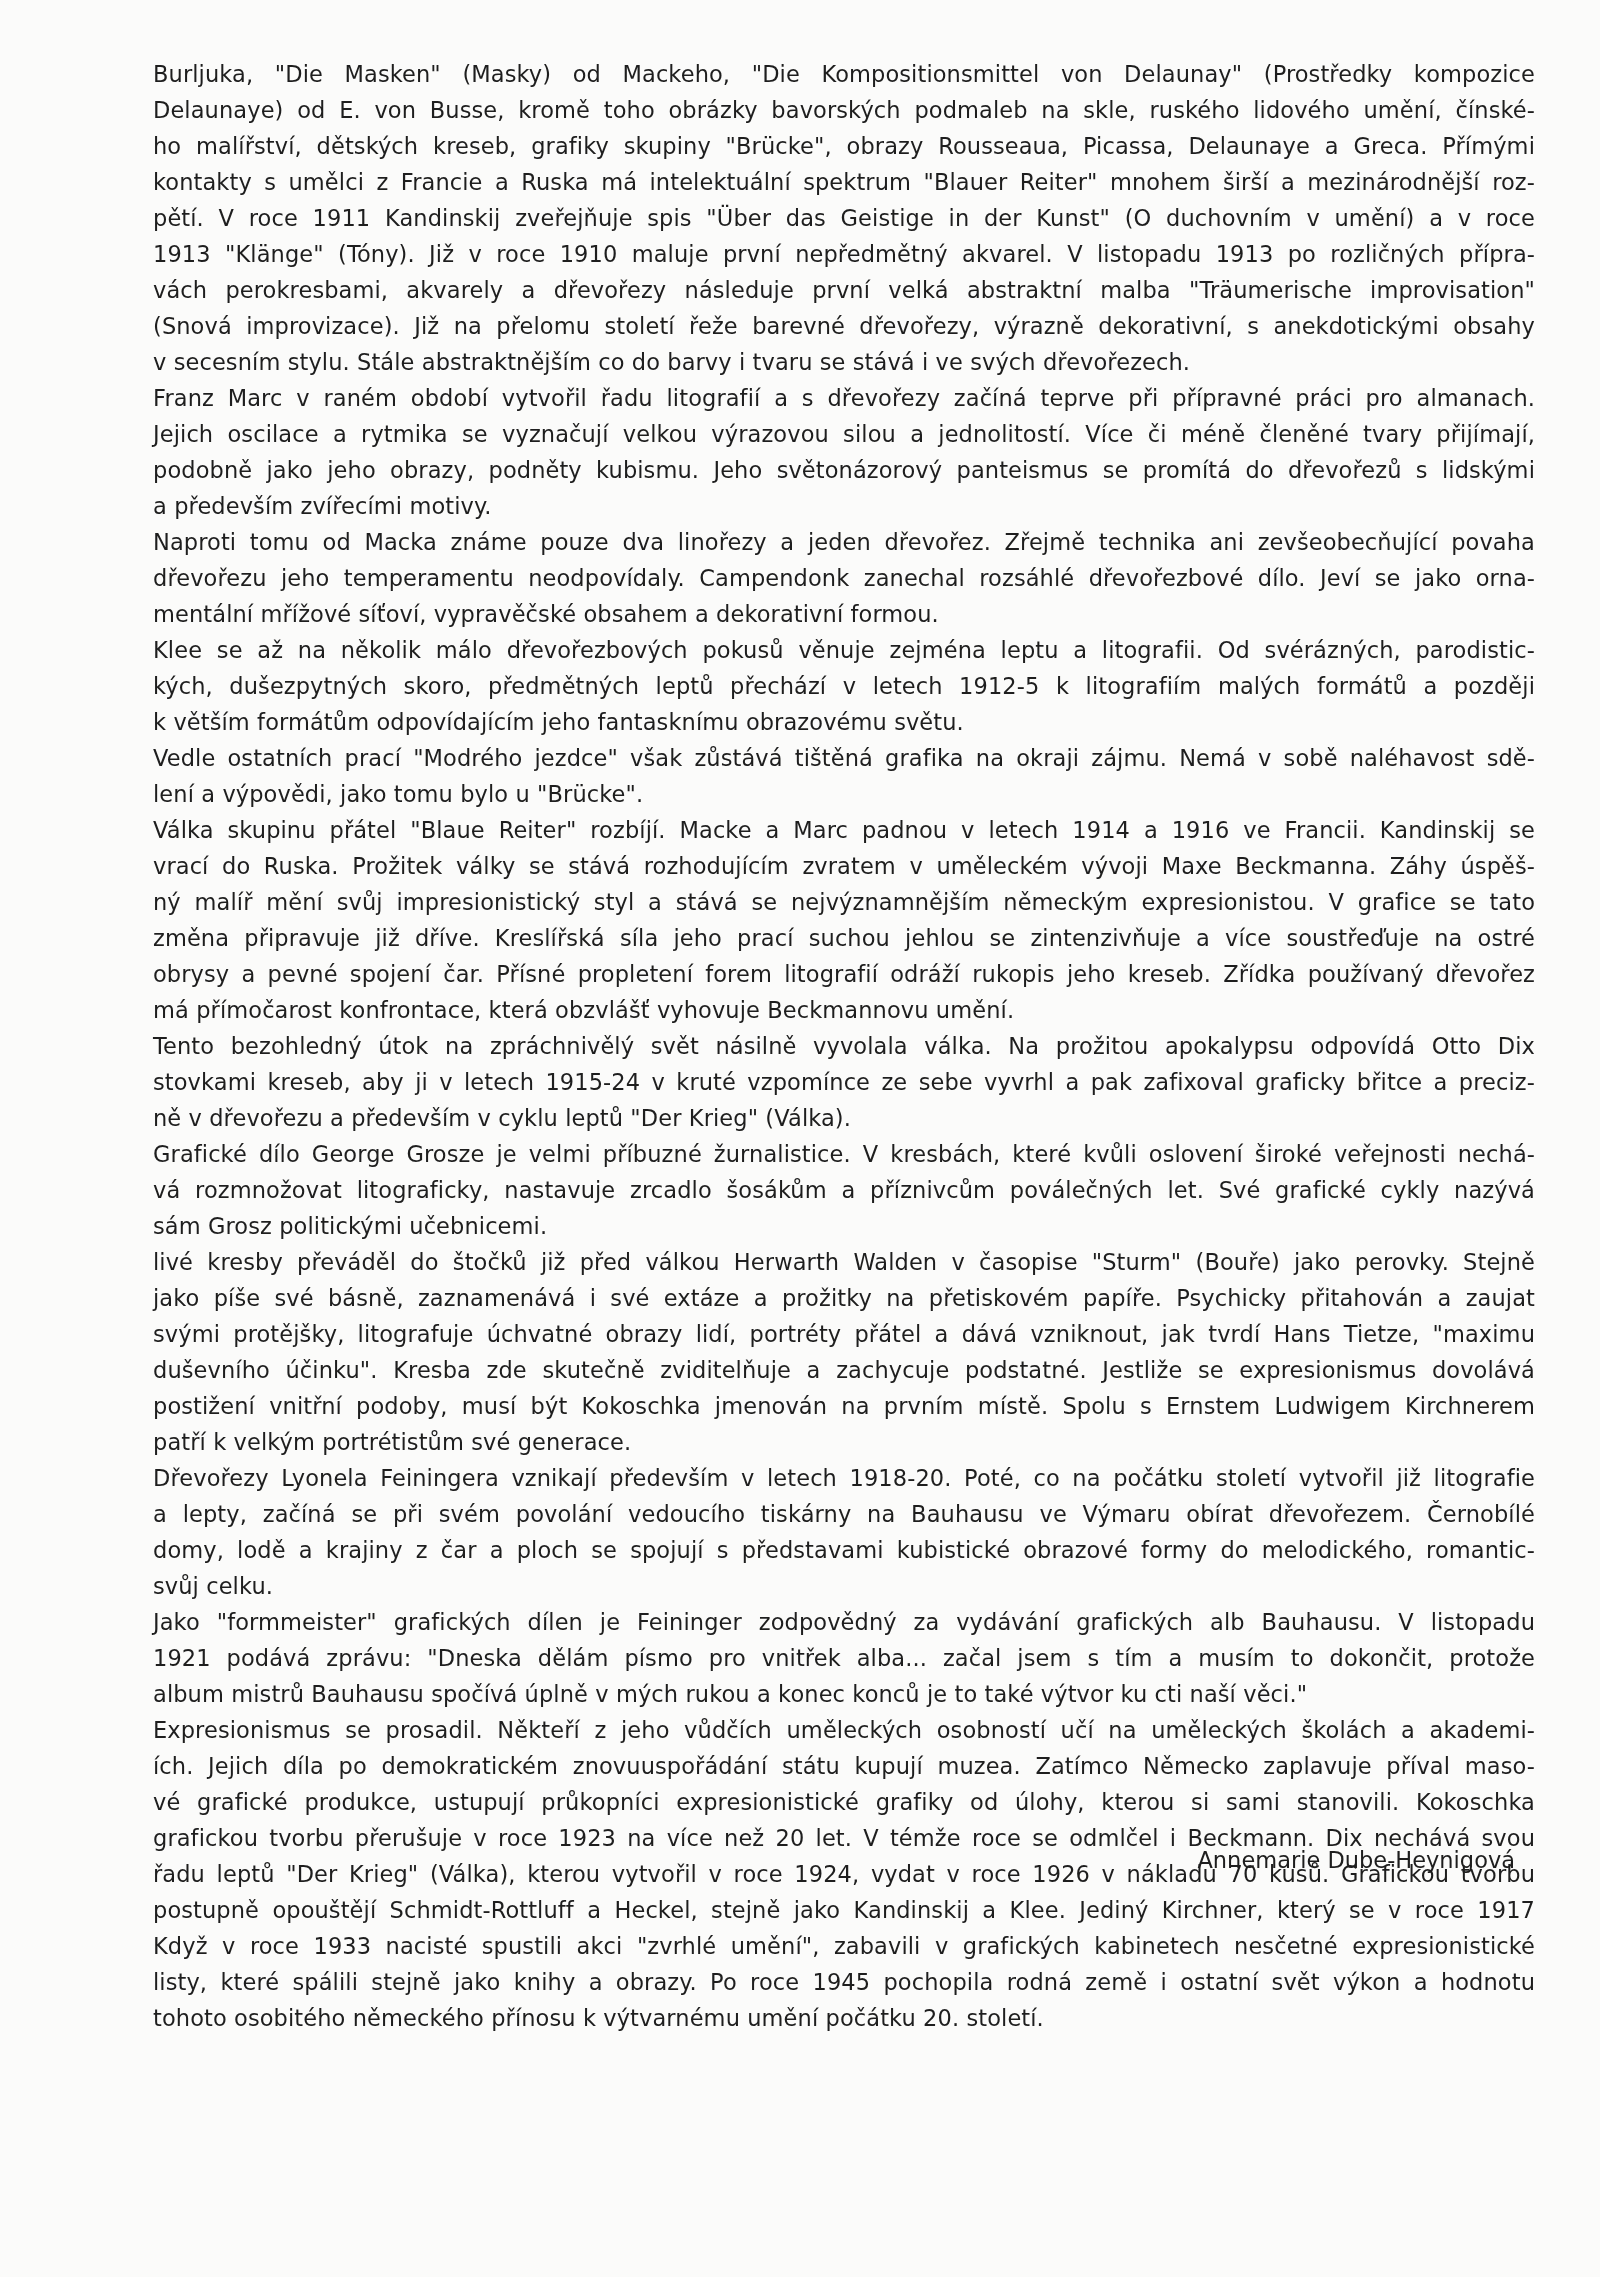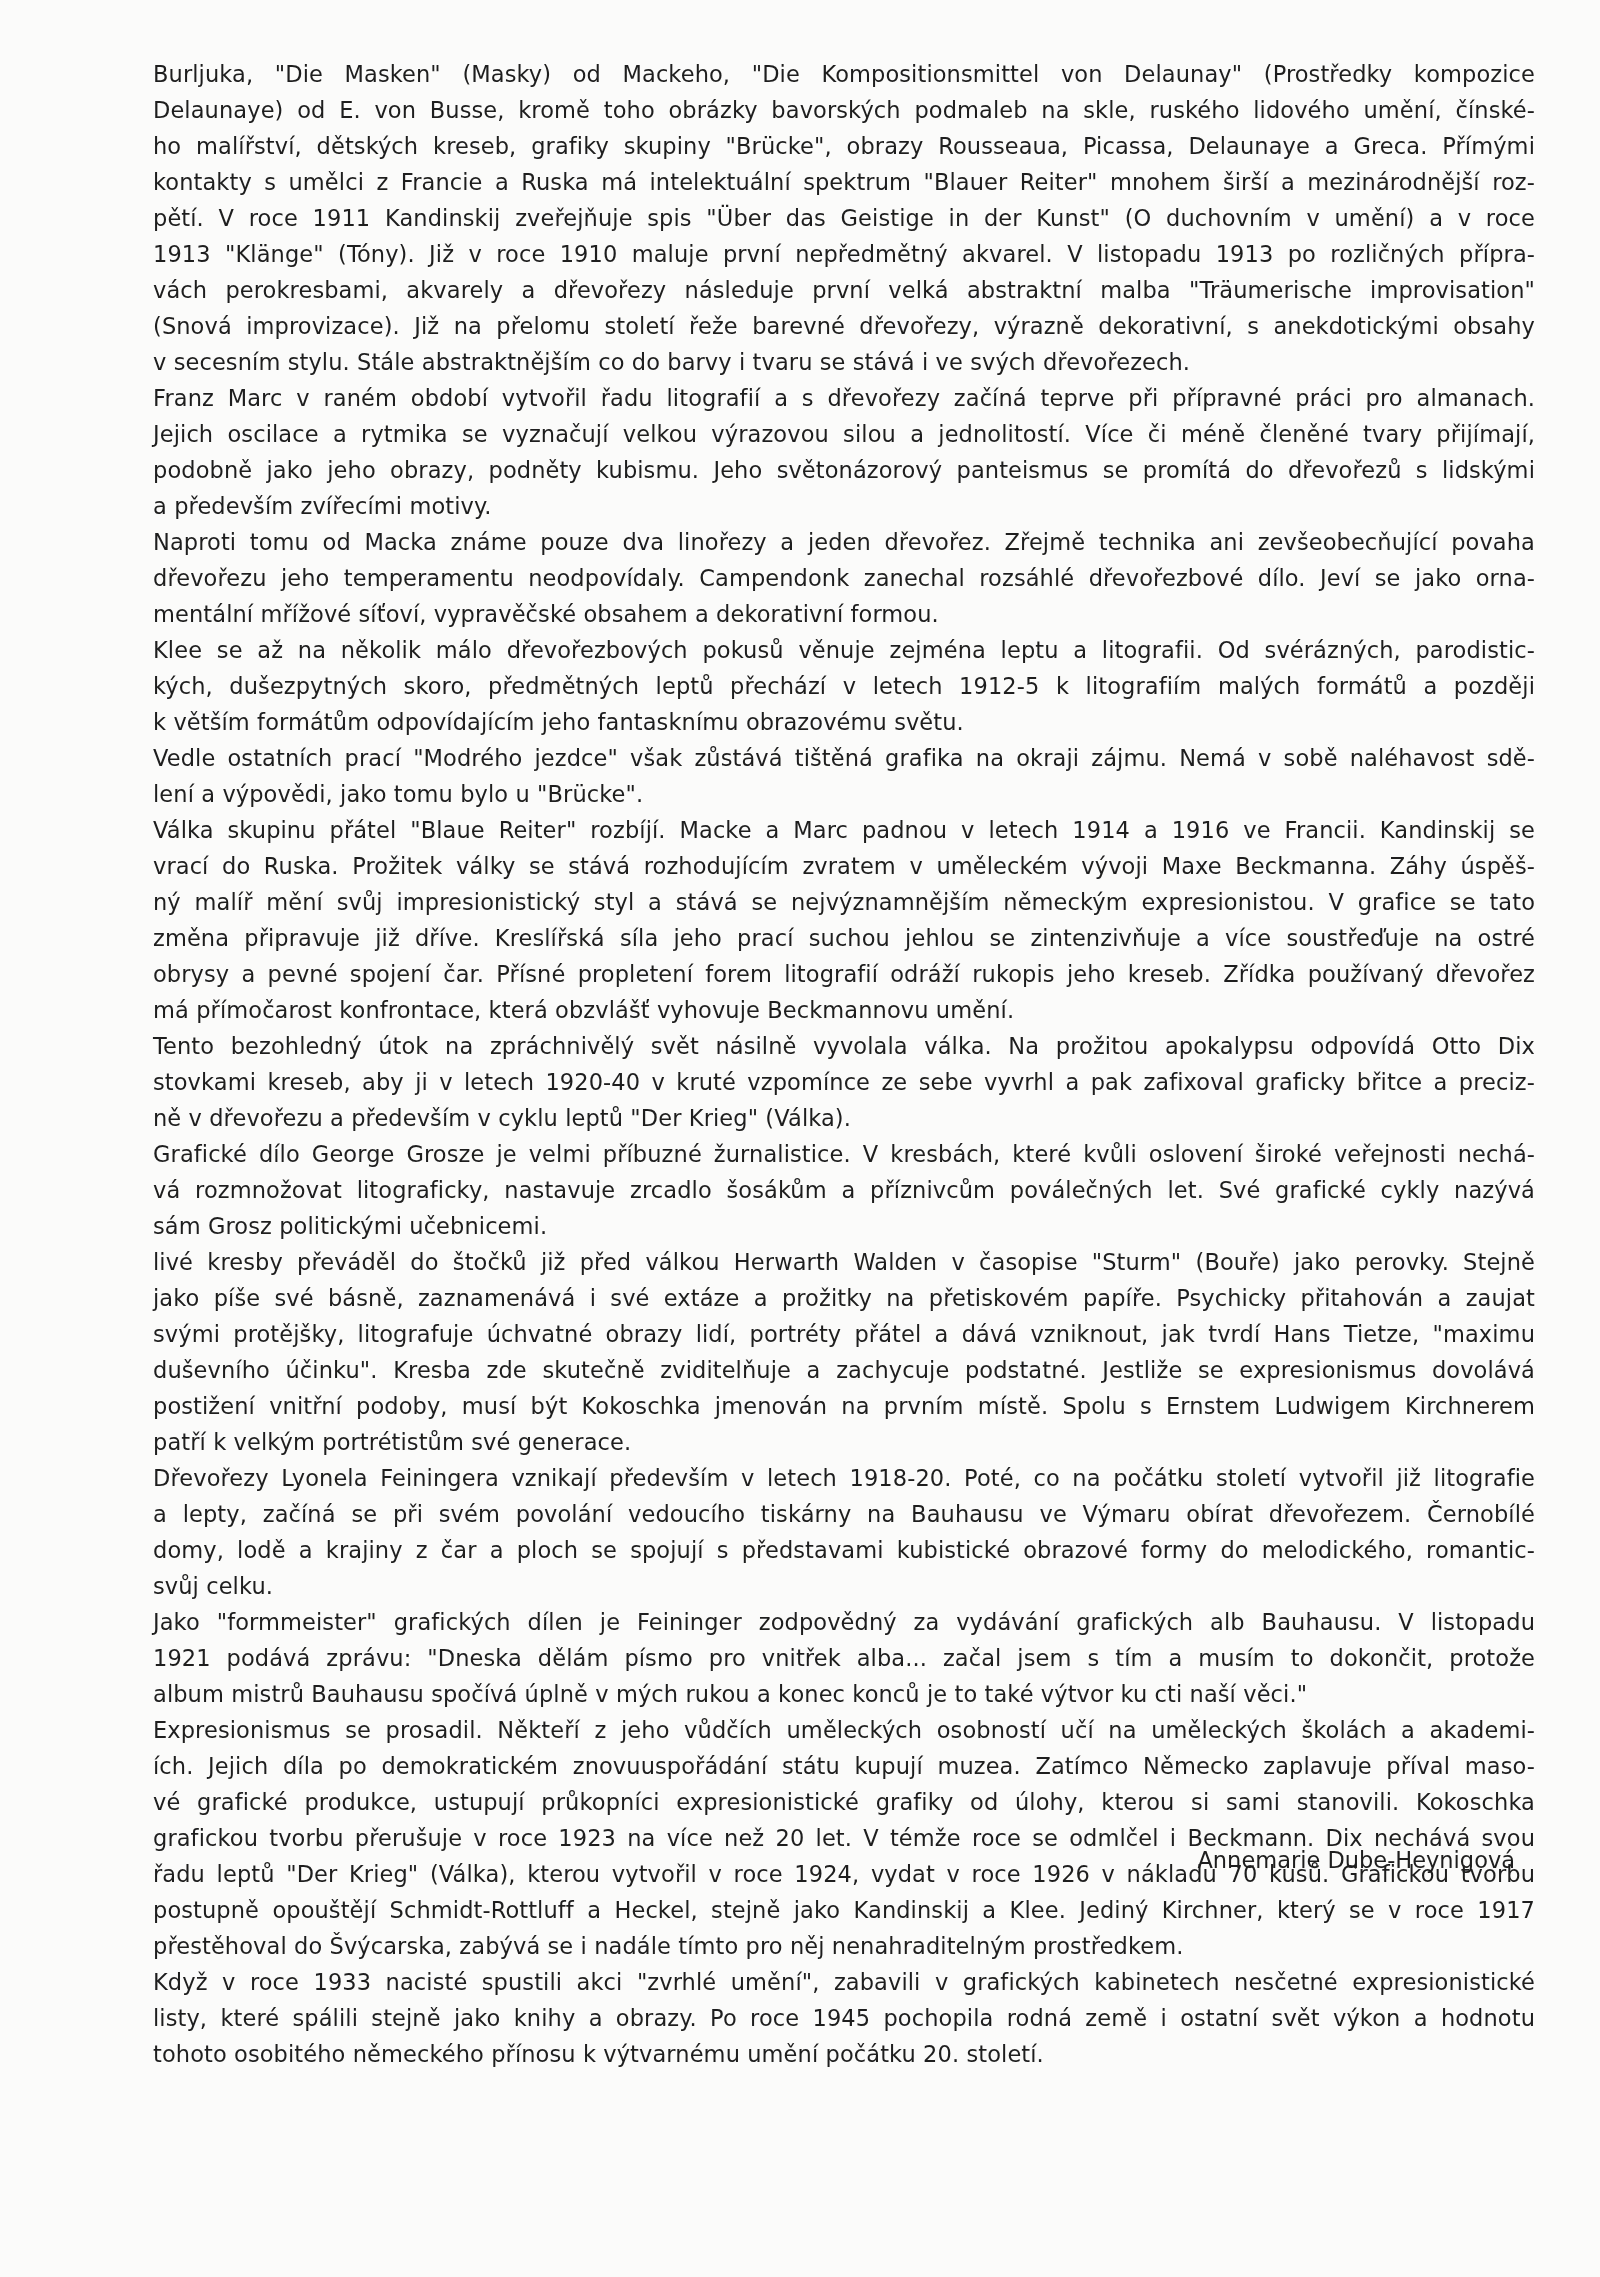--- a/index.html
+++ b/index.html
@@ -81,21 +81,21 @@
     <div class="paragraph">
       <span class="line" style="display: block; width: 1382px;">Válka skupinu přátel "Blaue Reiter" rozbíjí. Macke a Marc padnou v letech 1914 a 1916 ve Francii. Kandinskij se</span>
       <span class="line" style="display: block; width: 1382px;">vrací do Ruska. Prožitek války se stává rozhodujícím  zvratem v uměleckém vývoji Maxe Beckmanna. Záhy úspěš-</span>
       <span class="line" style="display: block; width: 1382px;">ný malíř mění svůj impresionistický styl a stává se nejvýznamnějším německým expresionistou. V grafice se tato</span>
       <span class="line" style="display: block; width: 1382px;">změna připravuje již dříve. Kreslířská síla jeho prací suchou jehlou se zintenzivňuje a více soustřeďuje na ostré</span>
       <span class="line" style="display: block; width: 1382px;">obrysy a pevné spojení čar. Přísné propletení forem litografií odráží rukopis jeho kreseb. Zřídka používaný dřevořez</span>
       <span class="line last" style="display: block; width: 1382px;">má přímočarost konfrontace, která obzvlášť vyhovuje Beckmannovu umění.</span>
     </div>
     <div class="paragraph">
       <span class="line" style="display: block; width: 1382px;">Tento bezohledný útok na zpráchnivělý svět násilně vyvolala válka. Na prožitou apokalypsu odpovídá Otto Dix</span>
-      <span class="line" style="display: block; width: 1382px;">stovkami kreseb, aby ji v letech 1920-40 v kruté vzpomínce ze sebe vyvrhl a pak zafixoval graficky břitce a preciz-</span>
+      <span class="line" style="display: block; width: 1382px;">stovkami kreseb, aby ji v letech 1915-24 v kruté vzpomínce ze sebe vyvrhl a pak zafixoval graficky břitce a preciz-</span>
       <span class="line last" style="display: block; width: 1382px;">ně v dřevořezu a především v cyklu leptů "Der Krieg" (Válka).</span>
     </div>
     <div class="paragraph">
       <span class="line" style="display: block; width: 1382px;">Grafické dílo George Grosze je velmi příbuzné žurnalistice. V kresbách, které kvůli oslovení široké veřejnosti nechá-</span>
       <span class="line" style="display: block; width: 1382px;">vá rozmnožovat litograficky, nastavuje zrcadlo šosákům a příznivcům poválečných let. Své grafické cykly nazývá</span>
       <span class="line last" style="display: block; width: 1382px;">sám Grosz politickými učebnicemi.</span>
     </div>
     <div class="paragraph">
       <span class="line" style="display: block; width: 1382px;">livé kresby převáděl do štočků již před válkou Herwarth Walden v časopise "Sturm" (Bouře) jako perovky. Stejně</span>
       <span class="line" style="display: block; width: 1382px;">jako píše své básně, zaznamenává i své extáze a prožitky na přetiskovém papíře. Psychicky přitahován a zaujat</span>
@@ -115,21 +115,20 @@
       <span class="line" style="display: block; width: 1382px;">1921 podává zprávu: "Dneska dělám písmo pro vnitřek alba... začal jsem s tím a musím to dokončit, protože</span>
       <span class="line last" style="display: block; width: 1382px;">album mistrů Bauhausu spočívá úplně v mých rukou a konec konců je to také výtvor ku cti naší věci."</span>
     </div>
     <div class="paragraph">
       <span class="line" style="display: block; width: 1382px;">Expresionismus se prosadil. Někteří z jeho vůdčích uměleckých osobností učí na uměleckých školách a akademi-</span>
       <span class="line" style="display: block; width: 1382px;">ích. Jejich díla po demokratickém znovuuspořádání státu kupují muzea. Zatímco Německo zaplavuje příval maso-</span>
       <span class="line" style="display: block; width: 1382px;">vé grafické produkce, ustupují průkopníci expresionistické grafiky od úlohy, kterou si sami stanovili. Kokoschka</span>
       <span class="line" style="display: block; width: 1382px;">grafickou tvorbu přerušuje v roce 1923 na více než 20 let. V témže roce se odmlčel i Beckmann. Dix nechává svou</span>
       <span class="line" style="display: block; width: 1382px;">řadu leptů "Der Krieg" (Válka), kterou vytvořil v roce 1924, vydat v roce 1926 v nákladu 70 kusů. Grafickou tvorbu</span>
       <span class="line" style="display: block; width: 1382px;">postupně opouštějí Schmidt-Rottluff a Heckel, stejně jako Kandinskij a Klee. Jediný Kirchner, který se v roce 1917</span>
-      <span class="line last" style="display: block; width: 1382px;">přestěhoval do Švýcarska, zabývá se i nadále tímto pro něj nenahraditelným prostředkem.</span>
     </div>
     <div class="paragraph">
       <span class="line" style="display: block; width: 1382px;">Když v roce 1933 nacisté spustili akci "zvrhlé umění", zabavili v grafických kabinetech nesčetné expresionistické</span>
       <span class="line" style="display: block; width: 1382px;">listy, které spálili stejně jako knihy a obrazy. Po roce 1945 pochopila rodná země i ostatní svět výkon a hodnotu</span>
       <span class="line last" style="display: block; width: 1382px;">tohoto osobitého německého přínosu k výtvarnému umění počátku 20. století.</span>
     </div>
   </div>
 
 <div class="signature">Annemarie Dube-Heynigová</div>
 

